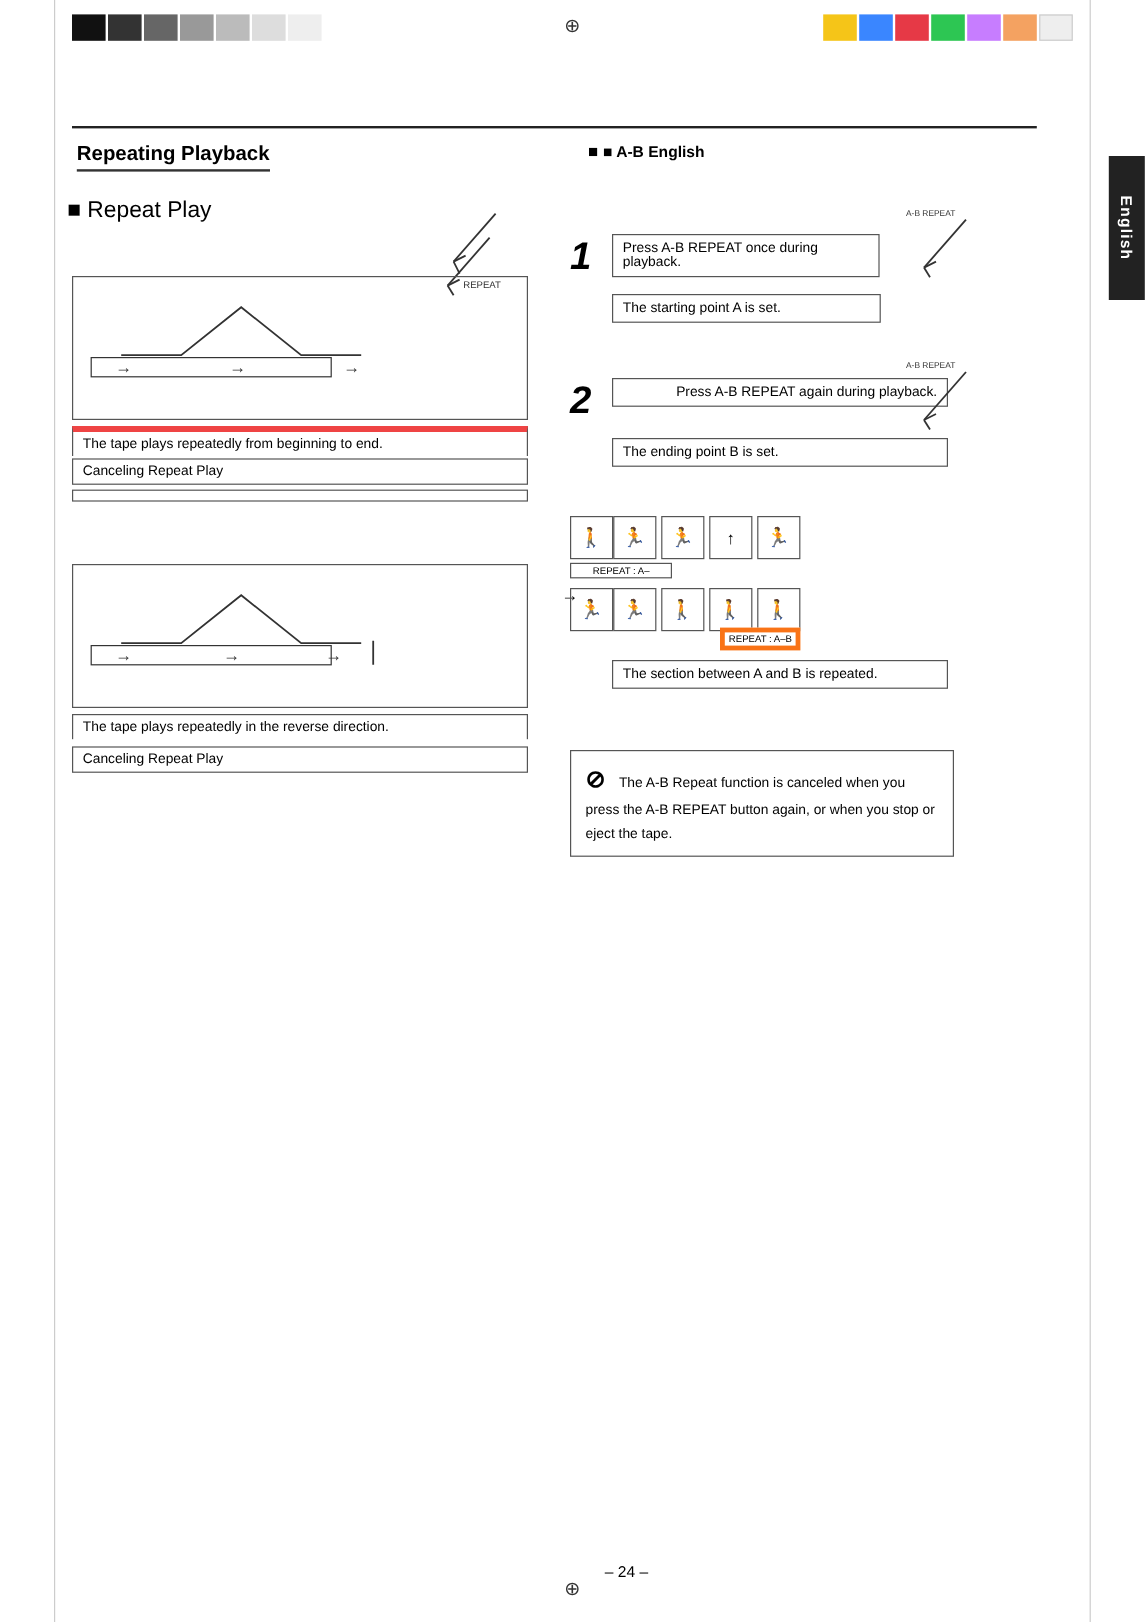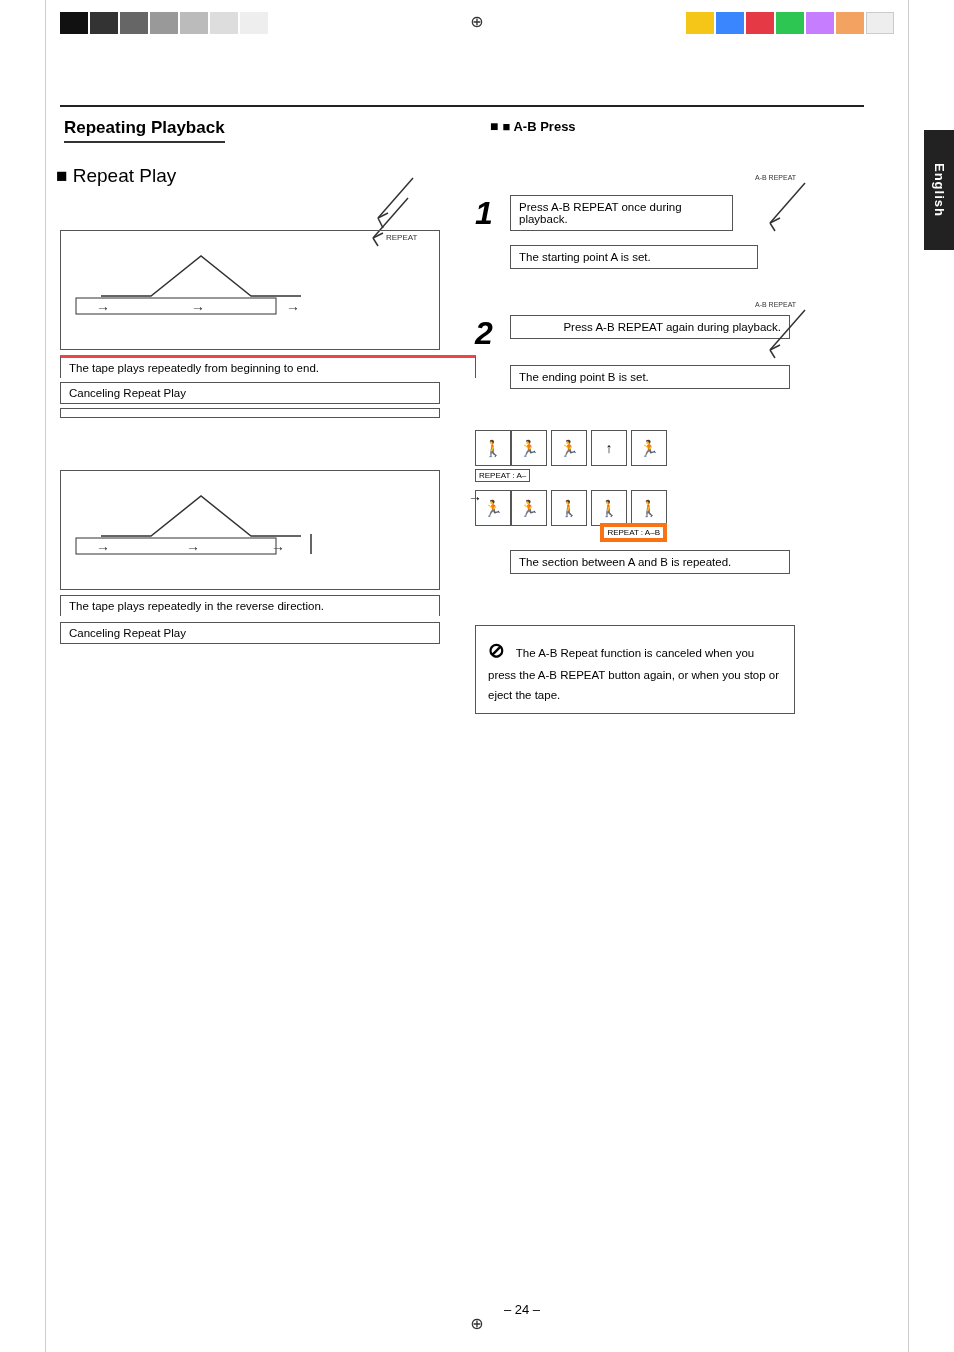--- a/index.html
+++ b/index.html
@@ -194,21 +194,21 @@
 
 <div class="sidebar-tab">
   <span>English</span>
 </div>
 
 <div class="top-rule"></div>
 
 <div class="section-title">Repeating Playback</div>
 
 <div style="position:absolute;top:118px;left:490px;font-size:14px;font-weight:bold;">
-  <span style="margin-right:4px;">■</span><span style="font-weight:bold;font-size:13px;">■ A-B Press</span>
+  <span style="margin-right:4px;">■</span><span style="font-weight:bold;font-size:13px;">■ A-B English</span>
 </div>
 
 <div style="position:absolute;top:165px;left:56px;font-size:19px;font-weight:normal;">
   <span>■ Repeat  Play</span>
 </div>
 
 <svg style="position:absolute;top:168px;left:358px;" width="80" height="80">
 
   <line x1="55" y1="10" x2="20" y2="50" stroke="#333" stroke-width="1.5"></line>
   <line x1="20" y1="50" x2="30" y2="45" stroke="#333" stroke-width="1.5"></line>
@@ -226,21 +226,21 @@
     <polyline points="30,60 80,60 130,20 180,60 230,60" stroke="#333" stroke-width="1.5" fill="none"></polyline>
 
     <text x="25" y="75" font-size="14" fill="#333">→</text>
     <text x="120" y="75" font-size="14" fill="#333">→</text>
     <text x="215" y="75" font-size="14" fill="#333">→</text>
 
     <rect x="5" y="62" width="200" height="16" stroke="#333" stroke-width="1" fill="none"></rect>
   </svg>
 </div>
 
-<div style="position:absolute;top:355px;left:60px;font-size:11.5px;width:416px;border-top:3px solid #ef4444;border-left:1px solid #555;border-right:1px solid #555;padding:4px 8px;">The tape plays repeatedly from beginning to end.</div>
+<div style="position:absolute;top:355px;left:60px;font-size:11.5px;width:380px;border-top:5px solid #ef4444;border-left:1px solid #555;border-right:1px solid #555;padding:4px 8px;">The tape plays repeatedly from beginning to end.</div>
 <div style="position:absolute;top:382px;left:60px;font-size:11.5px;width:380px;border:1px solid #555;padding:4px 8px;">Canceling Repeat Play</div>
 <div style="position:absolute;top:408px;left:60px;font-size:11.5px;width:380px;border:1px solid #555;padding:4px 8px;"></div>
 
 <div class="diagram-box diagram-box-2">
   <svg width="380" height="80" style="position:absolute;top:5px;left:10px;">
     <polyline points="30,60 80,60 130,20 180,60 230,60" stroke="#333" stroke-width="1.5" fill="none"></polyline>
     <text x="25" y="75" font-size="14" fill="#333">→</text>
     <text x="115" y="75" font-size="14" fill="#333">→</text>
     <text x="200" y="75" font-size="14" fill="#333">→</text>
 
@@ -260,21 +260,21 @@
   Press A-B REPEAT once during playback.
 </div>
 
 <svg style="position:absolute;top:168px;left:750px;" width="80" height="70">
   <text x="5" y="12" font-size="7" fill="#333">A-B REPEAT</text>
   <line x1="55" y1="15" x2="20" y2="55" stroke="#333" stroke-width="1.5"></line>
   <line x1="20" y1="55" x2="30" y2="50" stroke="#333" stroke-width="1.5"></line>
   <line x1="20" y1="55" x2="25" y2="63" stroke="#333" stroke-width="1.5"></line>
 </svg>
 
-<div style="position:absolute;top:245px;left:510px;width:248px;border:1px solid #555;padding:5px 8px;font-size:11.5px;">
+<div style="position:absolute;top:245px;left:510px;width:224px;border:1px solid #555;padding:5px 8px;font-size:11.5px;">
   The starting point A is set.
 </div>
 
 <div class="step-number" style="top:315px;left:475px;">
   <span>2</span>
 </div>
 
 <div style="position:absolute;top:315px;left:510px;width:280px;border:1px solid #555;padding:5px 8px;font-size:11.5px;text-align:right;">
   Press A-B REPEAT again during playback.
 </div>
@@ -293,21 +293,21 @@
 <div style="position:absolute;top:430px;left:475px;display:flex;align-items:flex-end;gap:0;">
   <div style="display:flex;position:relative;">
     <div class="repeat-cell" style="border:1px solid #555;width:36px;height:36px;display:flex;align-items:center;justify-content:center;font-size:16px;">🚶</div>
     <div class="repeat-cell" style="border:1px solid #555;width:36px;height:36px;display:flex;align-items:center;justify-content:center;font-size:16px;">🏃</div>
     <div style="width:4px;border:none;"></div>
     <div class="repeat-cell" style="border:1px solid #555;width:36px;height:36px;display:flex;align-items:center;justify-content:center;font-size:16px;">🏃</div>
     <div style="width:4px;border:none;"></div>
     <div class="repeat-cell" style="border:1px solid #555;width:36px;height:36px;display:flex;align-items:center;justify-content:center;font-size:14px;">↑</div>
     <div style="width:4px;border:none;"></div>
     <div class="repeat-cell" style="border:1px solid #555;width:36px;height:36px;display:flex;align-items:center;justify-content:center;font-size:16px;">🏃</div>
-    <div style="position:absolute;bottom:-16px;left:0;font-size:8px;border:1px solid #555;padding:1px 3px;background:#fff;white-space:nowrap;">REPEAT : A–</div>
+    <div style="position:absolute;bottom:-16px;left:0;font-size:8px;border:1px solid #555;padding:1px 18px;background:#fff;white-space:nowrap;">REPEAT : A–</div>
   </div>
 </div>
 
 <div style="position:absolute;top:488px;left:468px;font-size:14px;font-weight:bold;">→</div>
 
 <div style="position:absolute;top:490px;left:475px;display:flex;align-items:flex-end;gap:0;">
   <div style="display:flex;position:relative;">
     <div class="repeat-cell" style="border:1px solid #555;width:36px;height:36px;display:flex;align-items:center;justify-content:center;font-size:16px;">🏃</div>
     <div class="repeat-cell" style="border:1px solid #555;width:36px;height:36px;display:flex;align-items:center;justify-content:center;font-size:16px;">🏃</div>
     <div style="width:4px;border:none;"></div>

